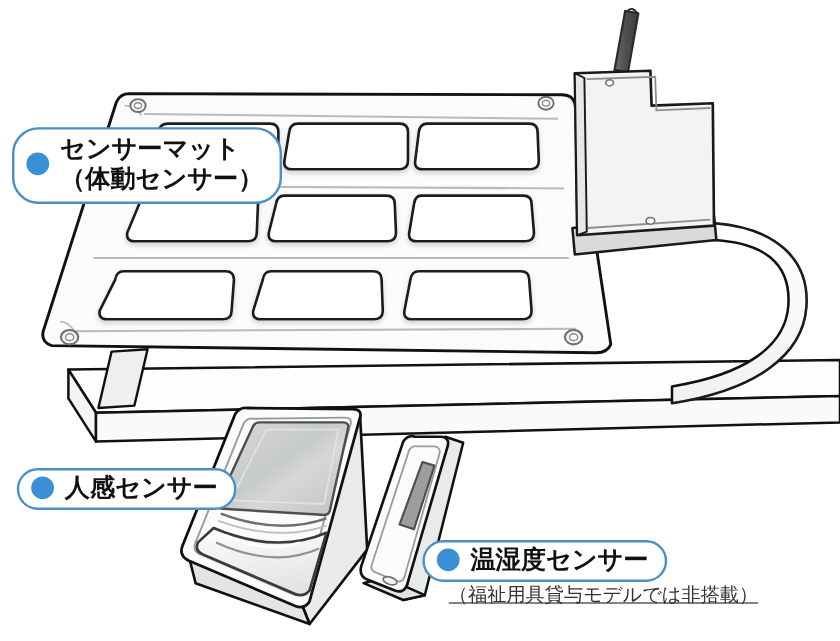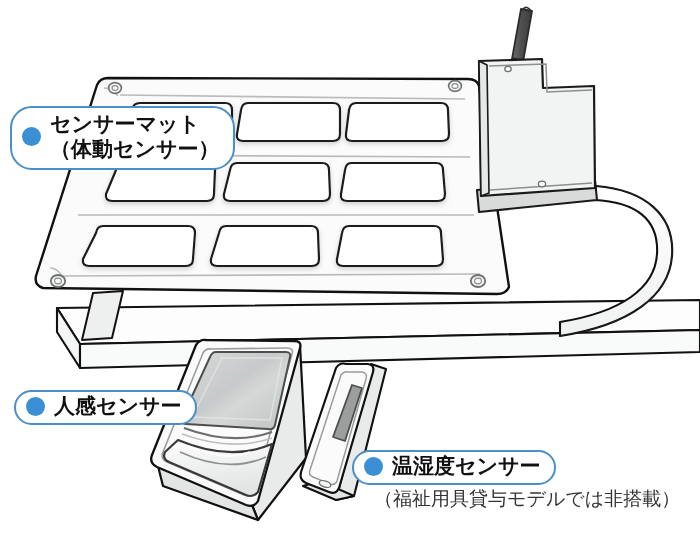--- a/index.html
+++ b/index.html
@@ -37,25 +37,26 @@
     letter-spacing:0px;
   }
   #callout-mat{left:10px;top:106px;padding-top:4px;padding-bottom:6px;border-radius:22px;}
   #callout-mat .txt{font-size:21px;}
   #callout-presence{left:14px;top:390px;}
   #callout-th{left:352px;top:450px;text-align:right;}
 
   .note{
     position:absolute;
     left:374px;top:486px;
-    font-size:19px;
+    font-size:16px;
     color:#333333;
     font-weight:400;
     white-space:pre;
     z-index:20;
+    text-decoration:underline;
   }
 </style>
 </head>
 <body>
 
 <div id="stage">
 
   <svg class="art" viewBox="0 0 700 534">
     <defs>
       <linearGradient id="gPanel" x1="0" y1="0" x2="1" y2="1">

